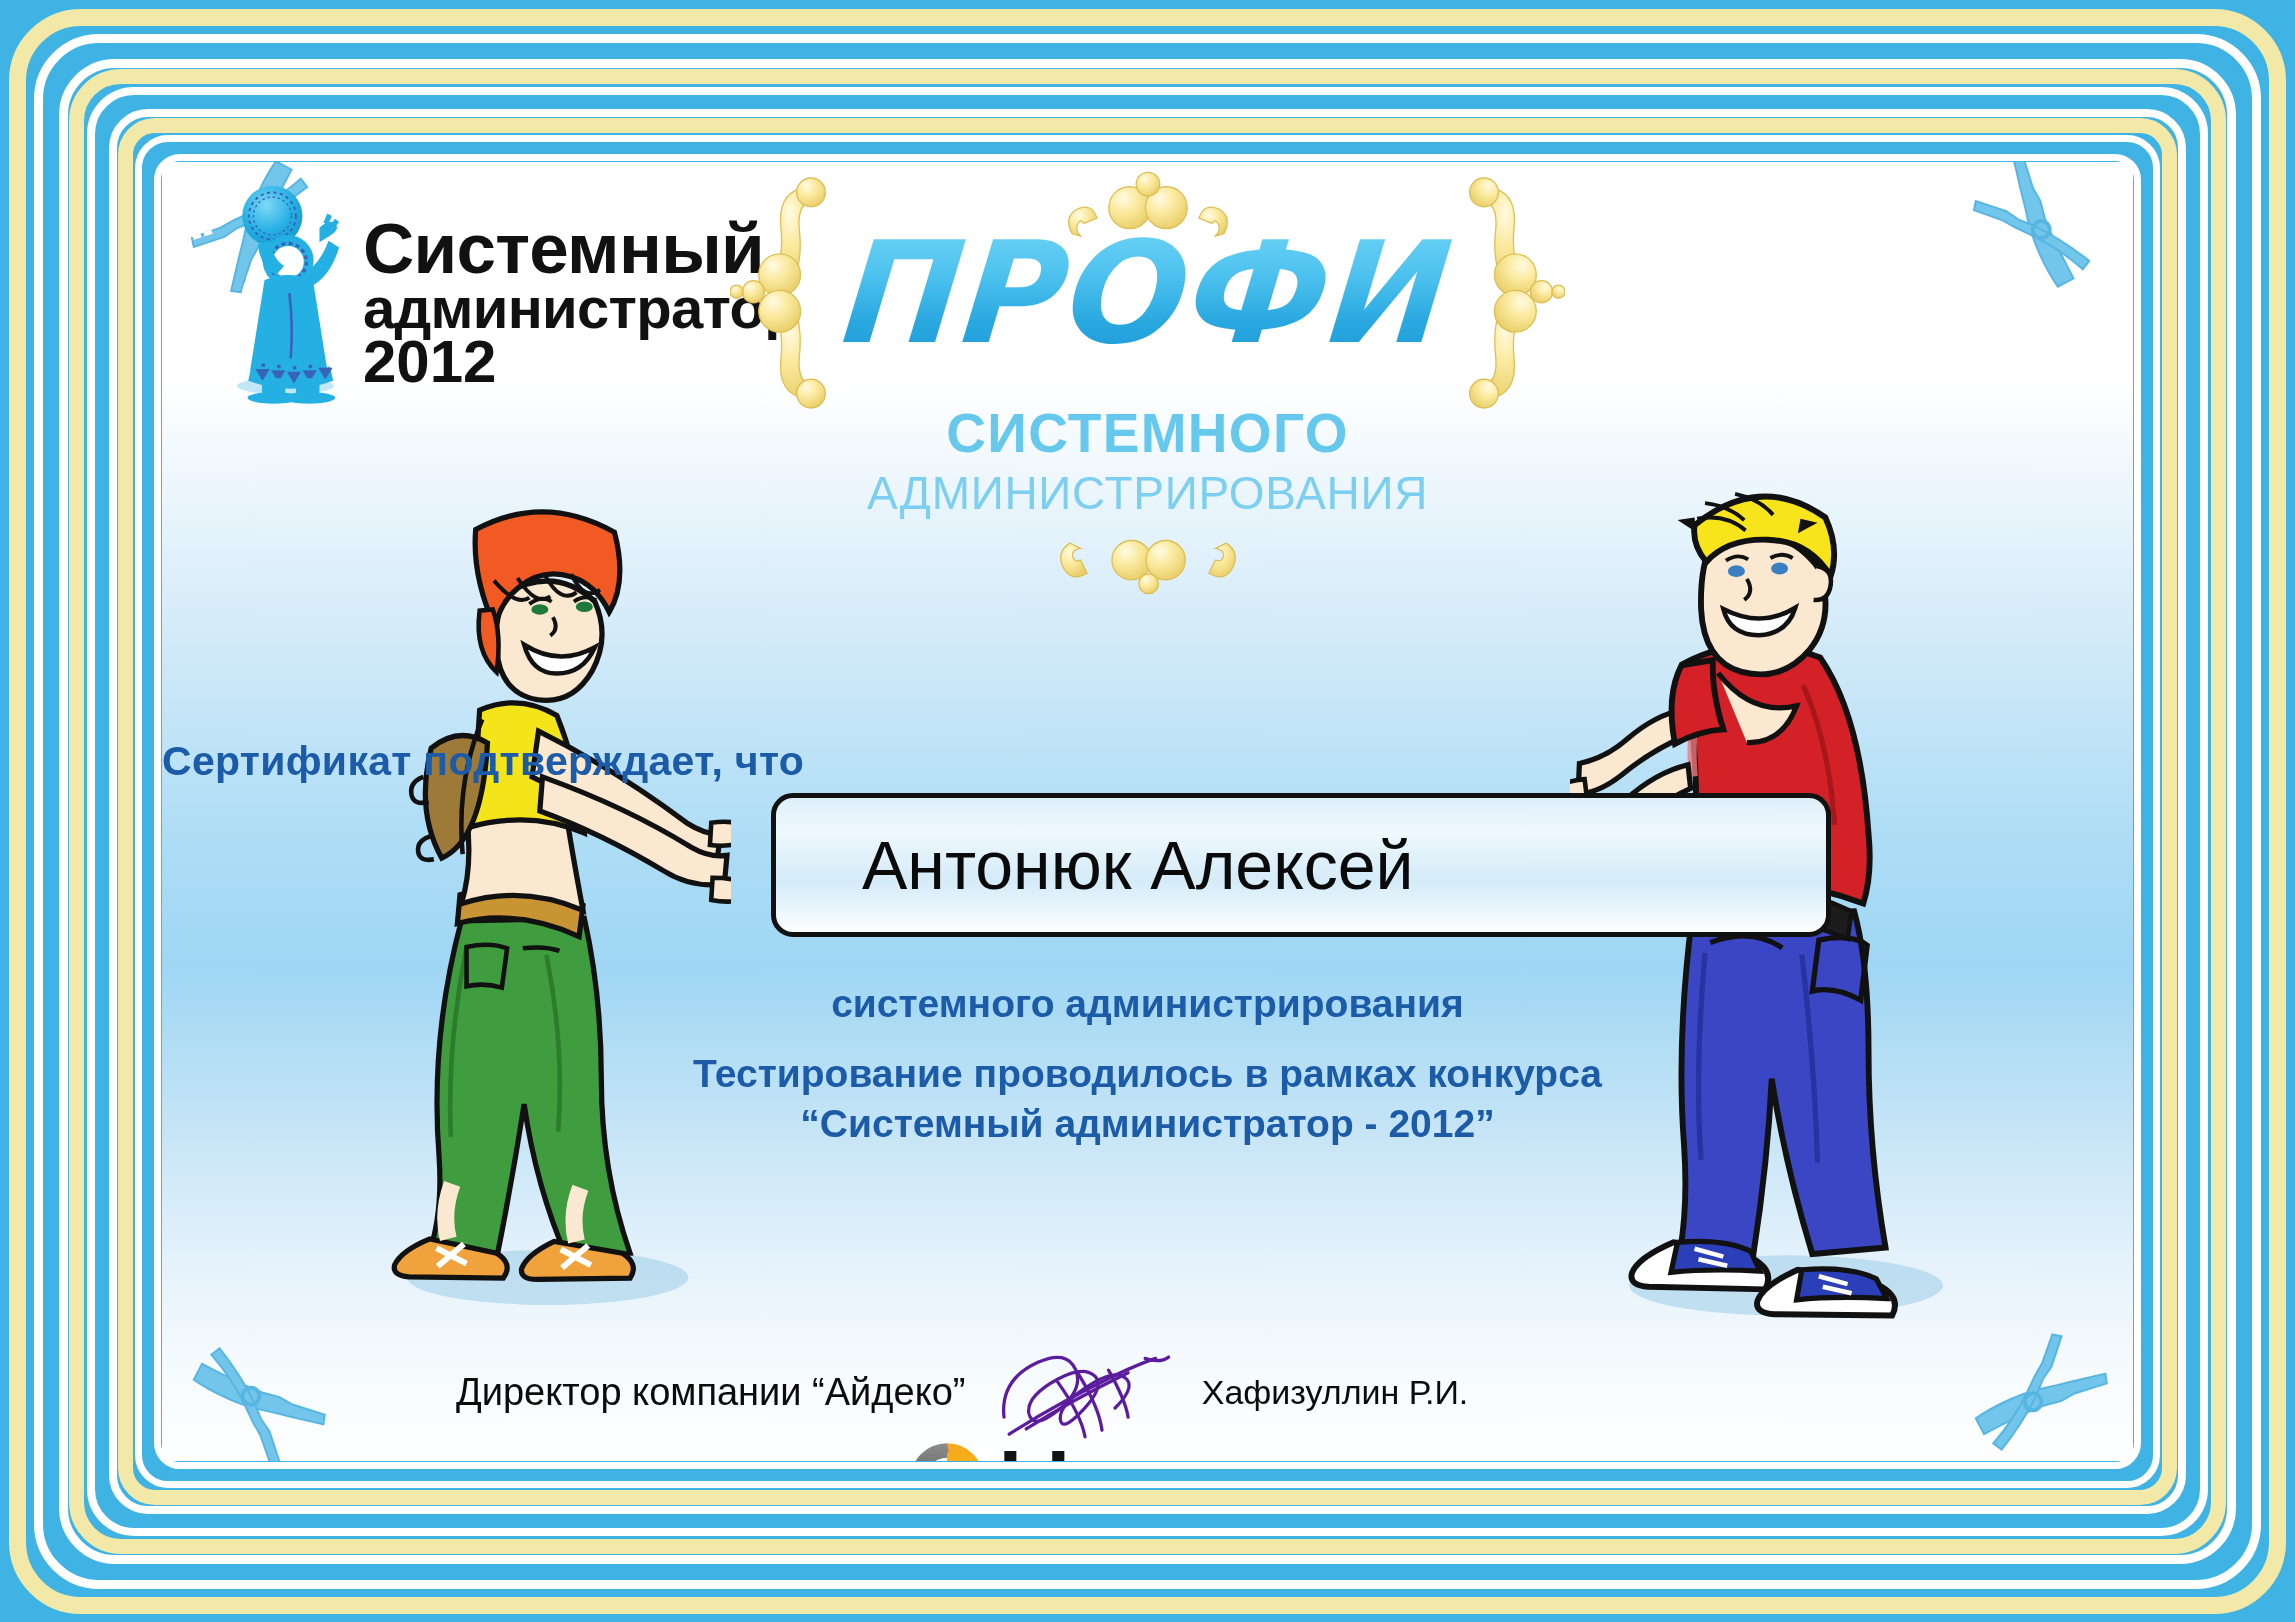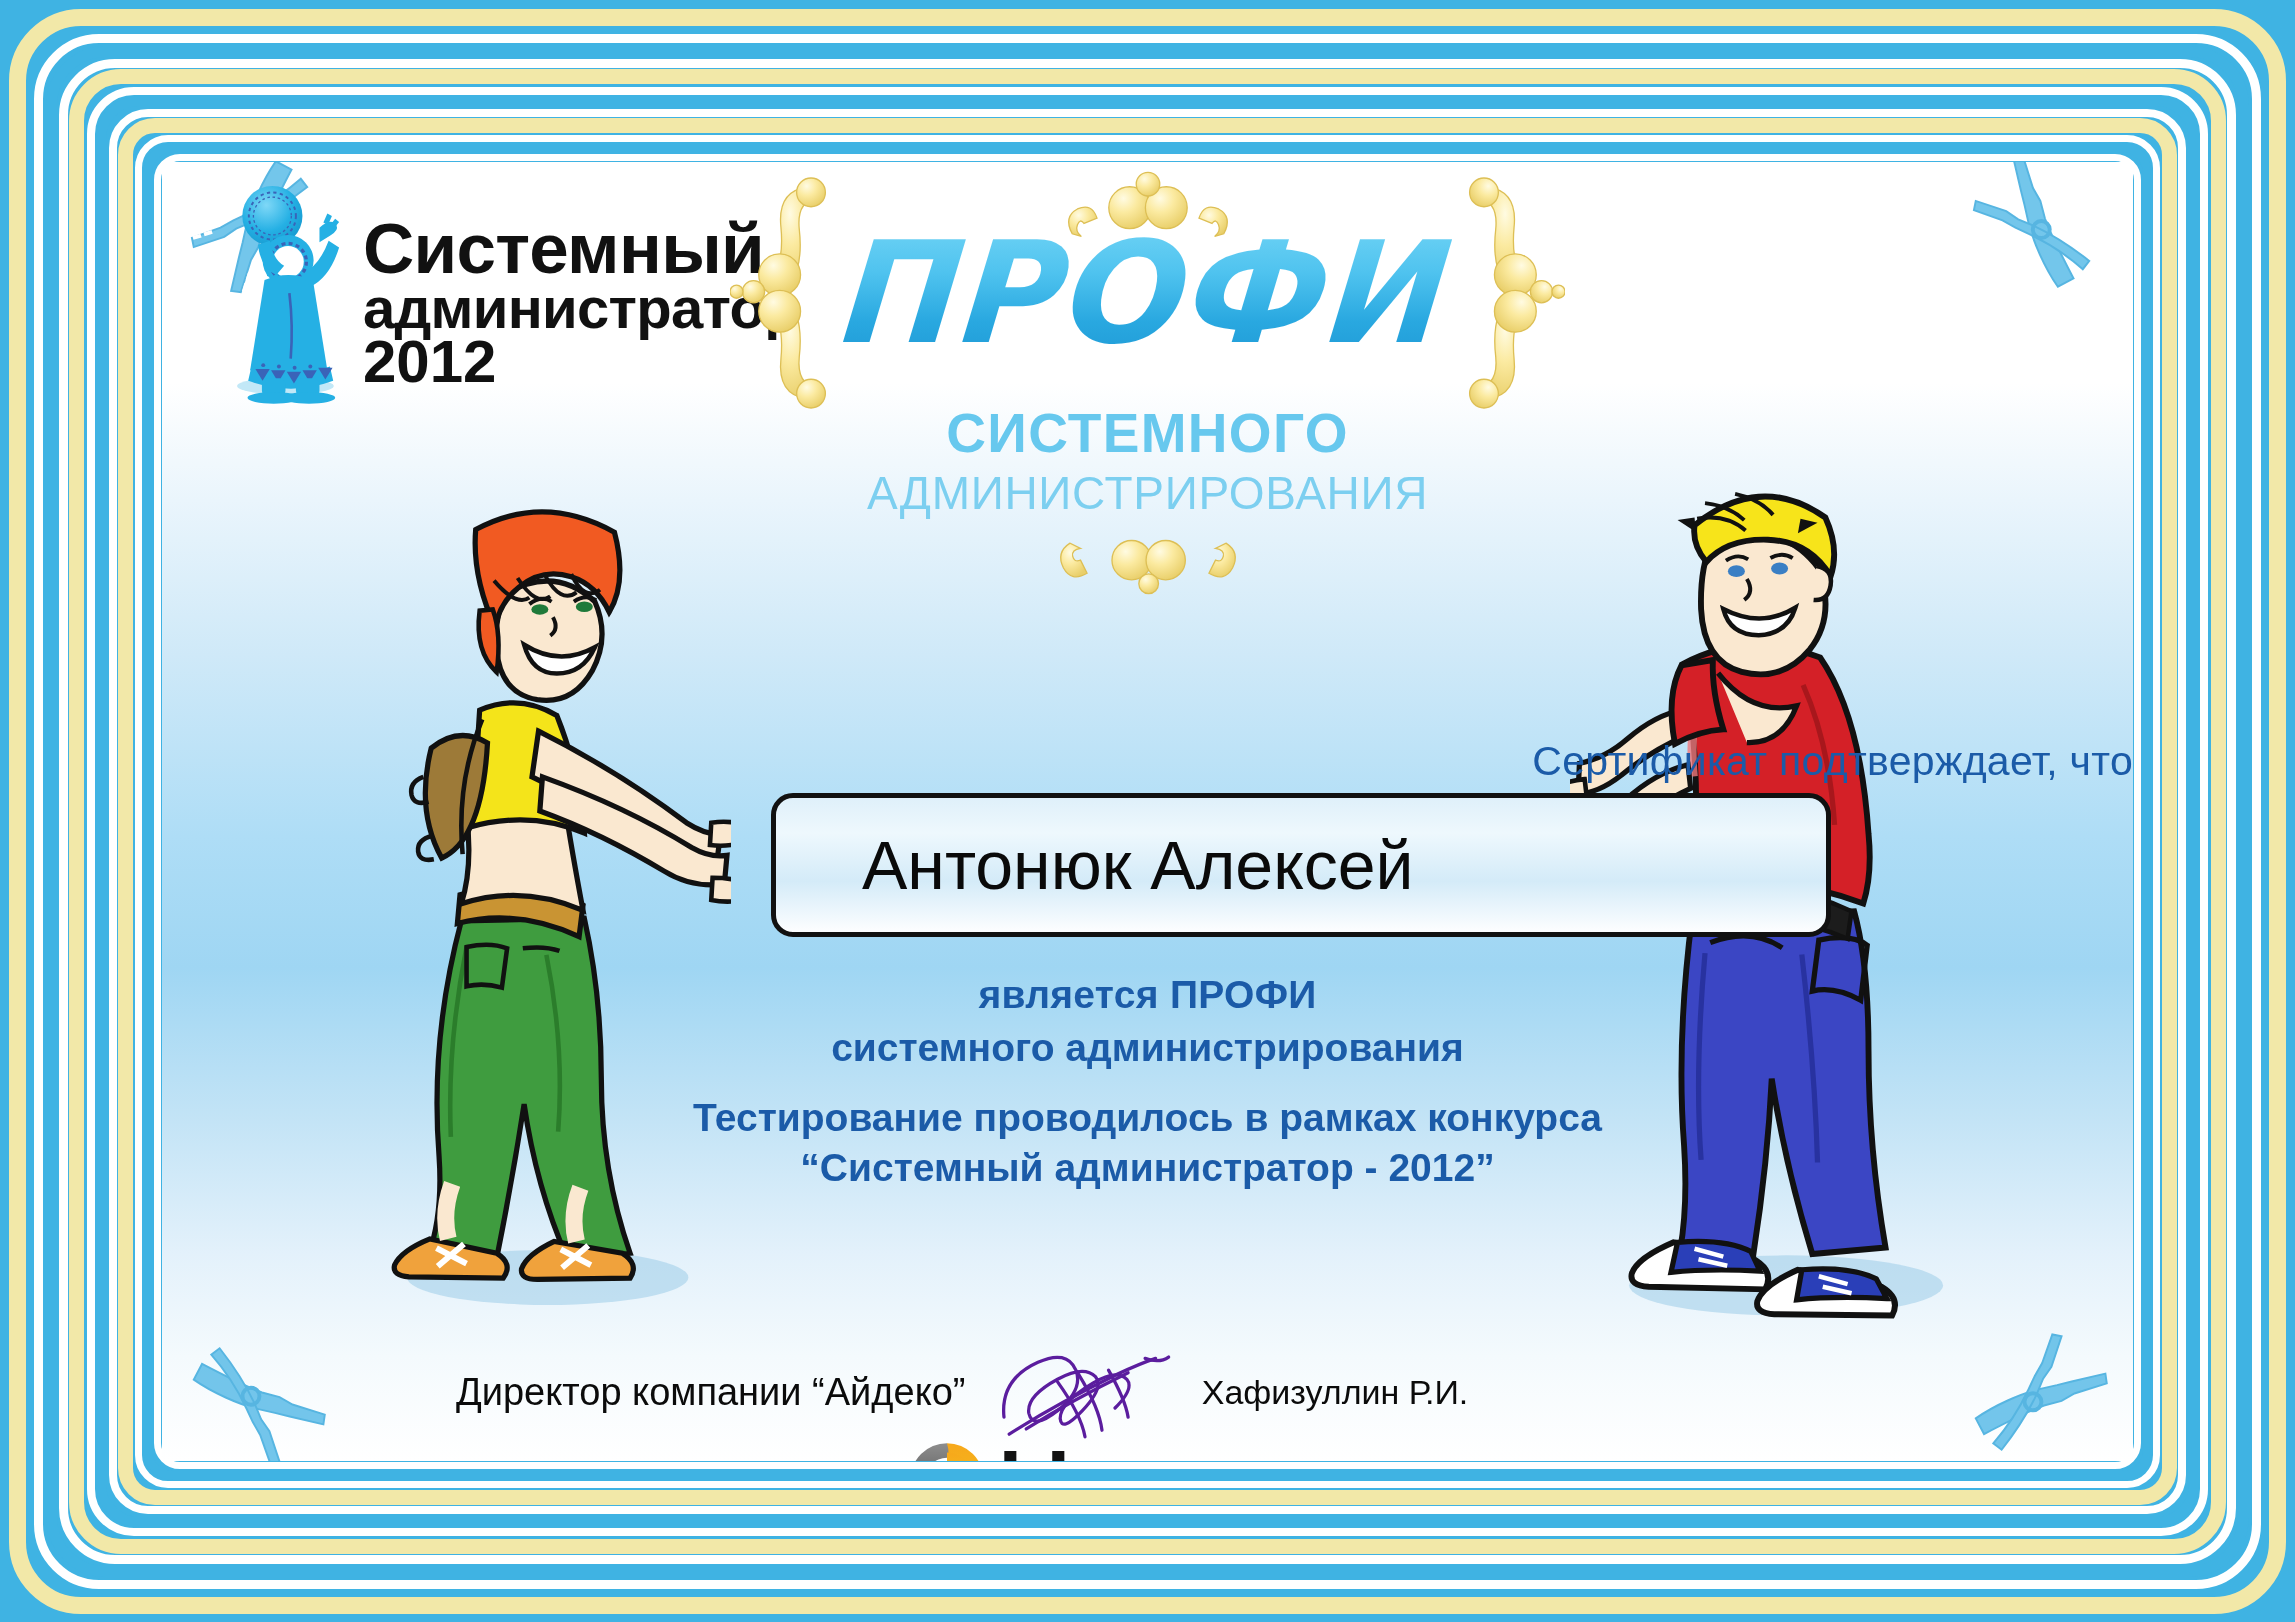--- a/index.html
+++ b/index.html
@@ -90,22 +90,22 @@
   }
   .sub2{
     font-size:46px;font-weight:400;letter-spacing:0.7px;color:#7ccff0;
     margin-top:1.3px;
   }
   .top-flourish{position:absolute;left:50%;top:-3.9px;transform:translateX(-50%);width:196px;height:72px;}
   .bot-flourish{width:190px;height:69px;margin-top:6.5px;}
 
   
   .confirm-line{
-    position:absolute;left:0;right:0;top:576px;text-align:right;
-    font-size:41px;font-weight:400;color:#1b5ba8;letter-spacing:0.3px;
+    position:absolute;left:0;right:0;top:576px;text-align:left;
+    font-size:41px;font-weight:700;color:#1b5ba8;letter-spacing:0.3px;
   }
   .name-panel{
     position:absolute;left:609px;top:631px;width:1060px;height:144px;
     border:5.9px solid #111;border-radius:22px;
     background:linear-gradient(to bottom,#dff0fa 0%,#eef8fd 26%,#d4ebf8 62%,#fdfeff 100%);
     box-sizing:border-box;
     display:flex;align-items:center;
   }
   .name-text{
     font-size:68px;color:#0a0a0a;padding-left:86px;letter-spacing:0px;font-weight:400;
@@ -408,21 +408,20 @@
       </g>
     </svg>
 
     <div class="confirm-line">Сертификат подтверждает, что</div>
 
     <div class="name-panel">
       <div class="name-text">Антонюк Алексей</div>
     </div>
 
     <div class="body-lines">
-      <div class="bl1">является ПРОФИ</div>
       <div class="bl2">системного администрирования</div>
       <div class="bl3">Тестирование проводилось в рамках конкурса</div>
       <div class="bl4">“Системный администратор - 2012”</div>
     </div>
 
     <div class="sig-row">
       <div class="sig-label">Директор компании “Айдеко”</div>
       <svg class="sig-mark" viewBox="0 0 300 150">
         <g fill="none" stroke="#5b1d9e" stroke-width="5" stroke-linecap="round">
           <path d="M26 112 q-6 -58 52 -84 q44 -20 58 12 q12 30 -28 62 q-38 30 -44 4 q-4 -26 44 -52 q40 -22 58 -4 q14 16 -20 52 q-32 34 -34 12 q0 -24 50 -54 q36 -22 52 -6 q12 14 -18 44"></path>

